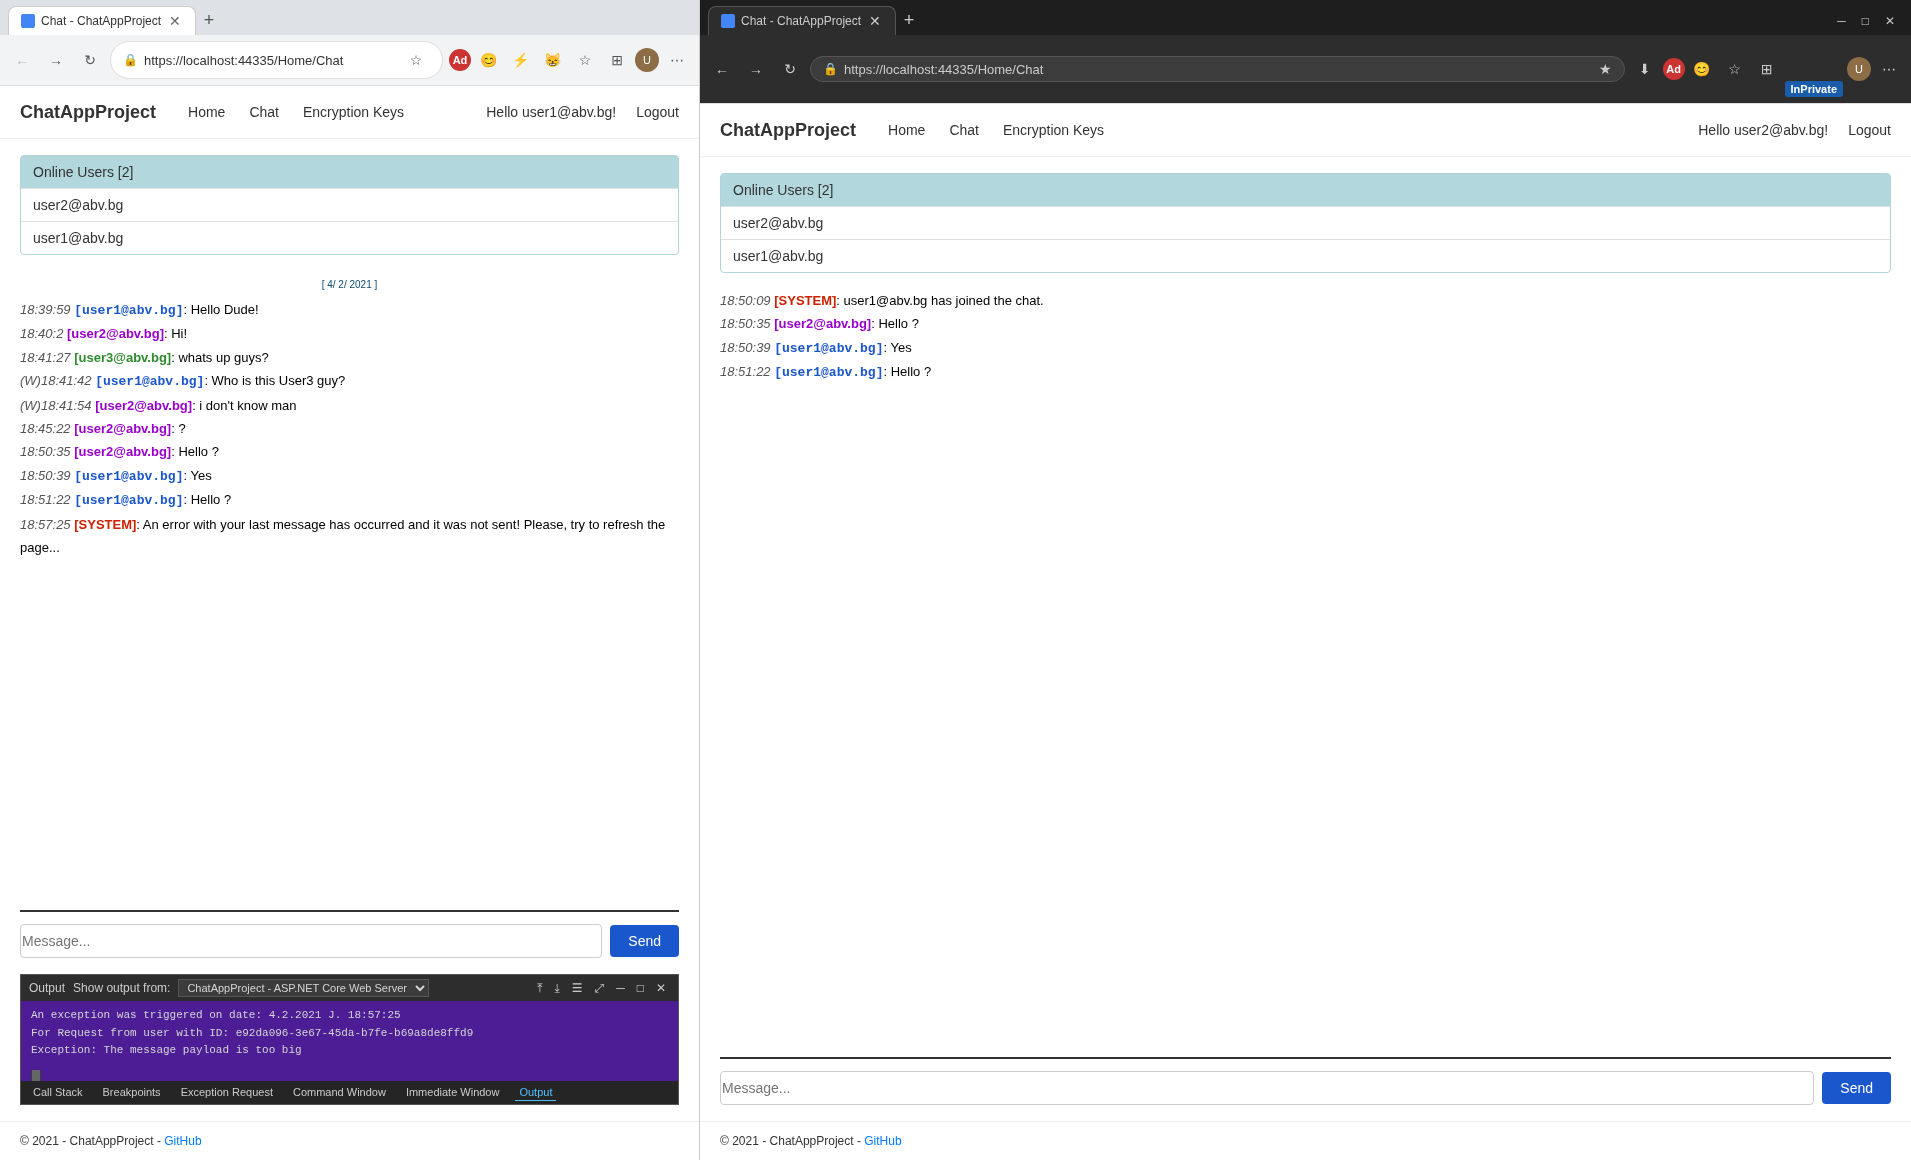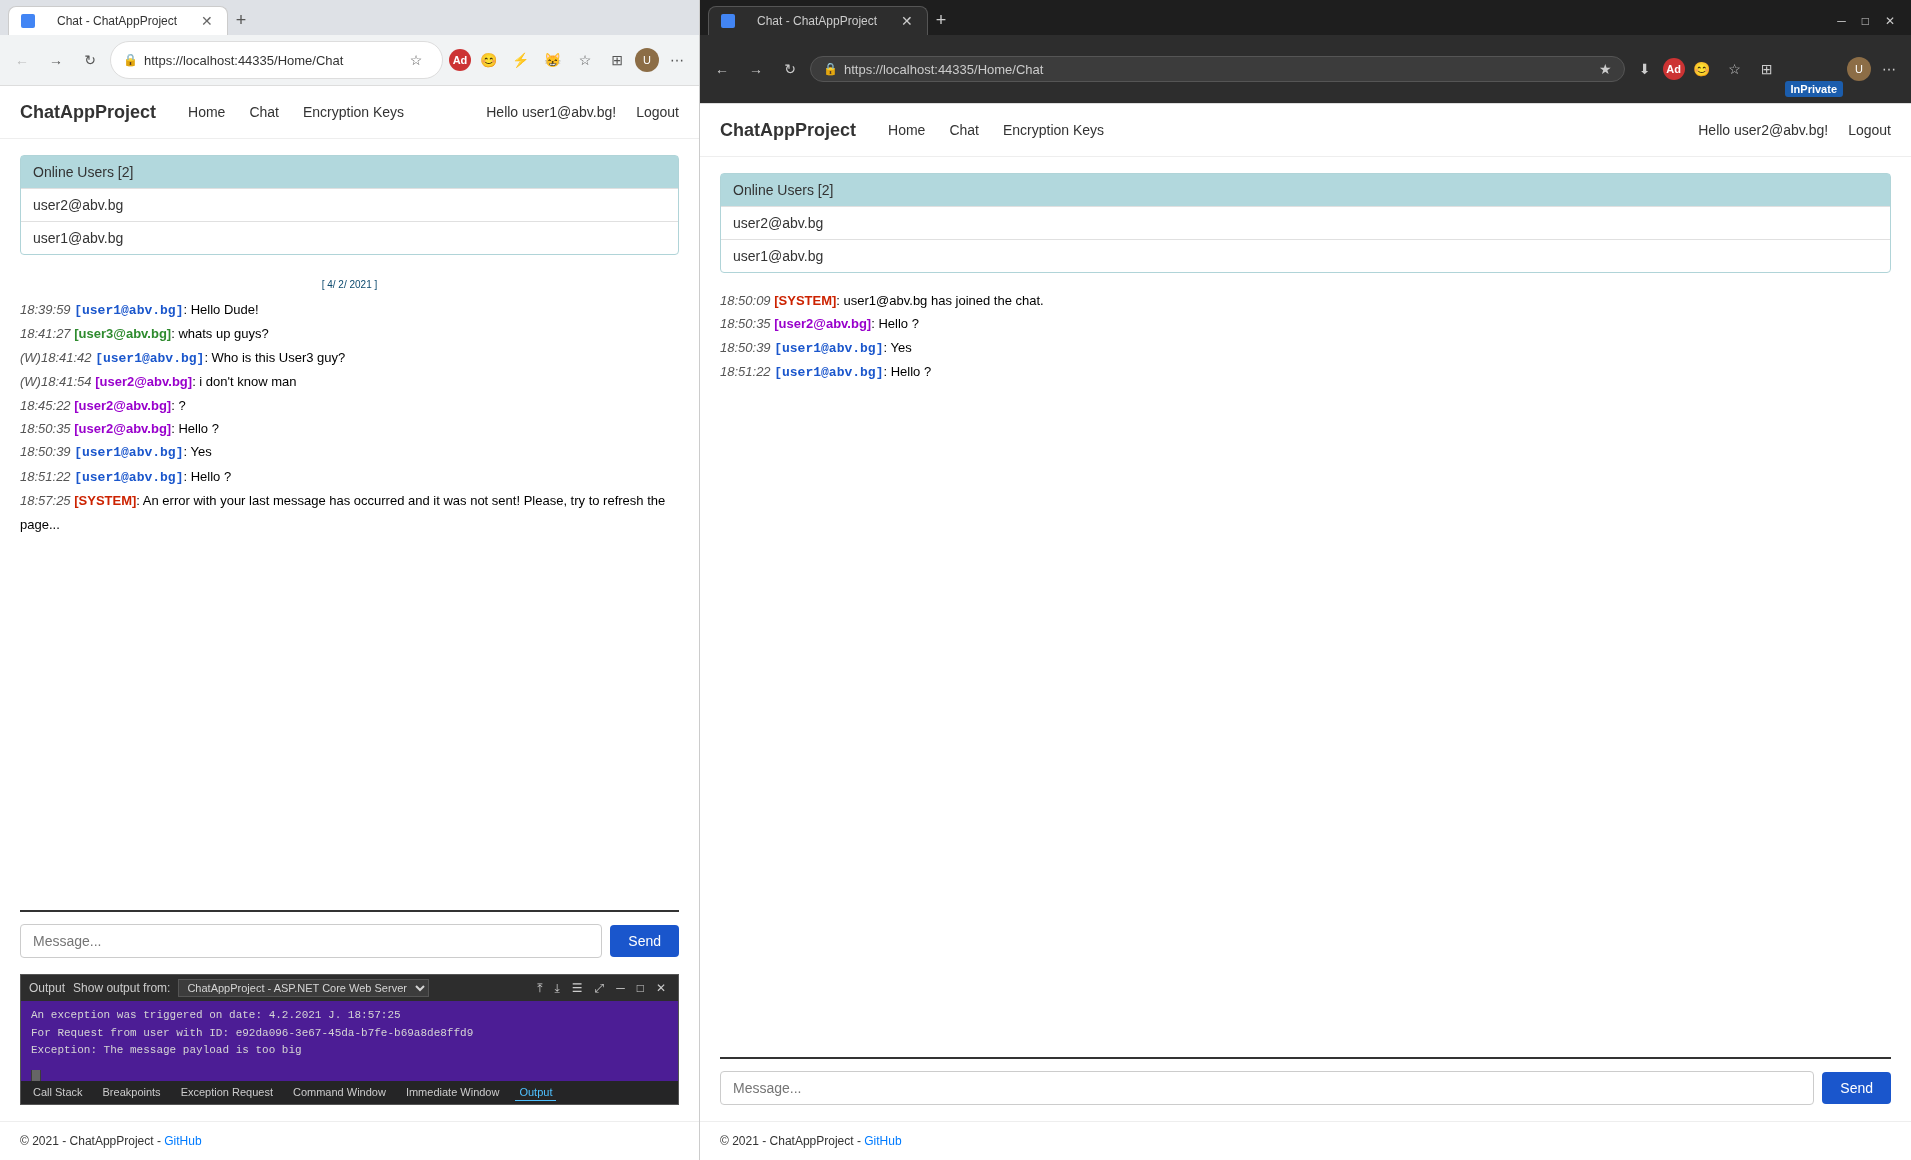--- a/index.html
+++ b/index.html
@@ -35,21 +35,21 @@
       align-items: center;
       background: #fff;
       border-radius: 8px 8px 0 0;
       padding: 6px 12px;
       font-size: 12px;
       color: #333;
       min-width: 180px;
       max-width: 220px;
       border: 1px solid #ccc;
       border-bottom: none;
-      gap: 22px;
+      gap: 6px;
       position: relative;
     }
     .tab .tab-favicon {
       width: 14px;
       height: 14px;
       background: #4285f4;
       border-radius: 2px;
       flex-shrink: 0;
     }
     .tab .tab-title {
@@ -238,21 +238,21 @@
       margin: 12px 0;
     }
 
     .message-input-row {
       display: flex;
       gap: 8px;
       align-items: center;
     }
     .message-input {
       flex: 1;
-      padding: 8px 12px;
+      padding: 8px 1px;
       border: 1px solid #ccc;
       border-radius: 4px;
       font-size: 14px;
       color: #999;
     }
     .send-btn {
       background: #1a56cc;
       color: white;
       border: none;
       border-radius: 4px;
@@ -412,20 +412,23 @@
         <div class="online-users-header">Online Users [2]</div>
         <div class="online-user-item">user2@abv.bg</div>
         <div class="online-user-item">user1@abv.bg</div>
       </div>
 
       <div class="date-divider">[ 4/ 2/ 2021 ]</div>
 
       <div class="messages-area">
         <span class="msg-line">
           <span class="msg-time">18:39:59 </span><span class="msg-user-blue">[user1@abv.bg]</span><span class="msg-text">: Hello Dude!</span>
+        </span>
+        <span class="msg-line">
+          <span class="msg-time">18:40:2 </span><span class="msg-user-purple">[user2@abv.bg]</span><span class="msg-text">: Hi!</span>
         </span>
         <span class="msg-line">
           <span class="msg-time">18:41:27 </span><span class="msg-user-green">[user3@abv.bg]</span><span class="msg-text">: whats up guys?</span>
         </span>
         <span class="msg-line msg-whisper">
           <span class="msg-time">(W)18:41:42 </span><span class="msg-user-blue">[user1@abv.bg]</span><span class="msg-text">: Who is this User3 guy?</span>
         </span>
         <span class="msg-line msg-whisper">
           <span class="msg-time">(W)18:41:54 </span><span class="msg-user-purple">[user2@abv.bg]</span><span class="msg-text">: i don't know man</span>
         </span>

